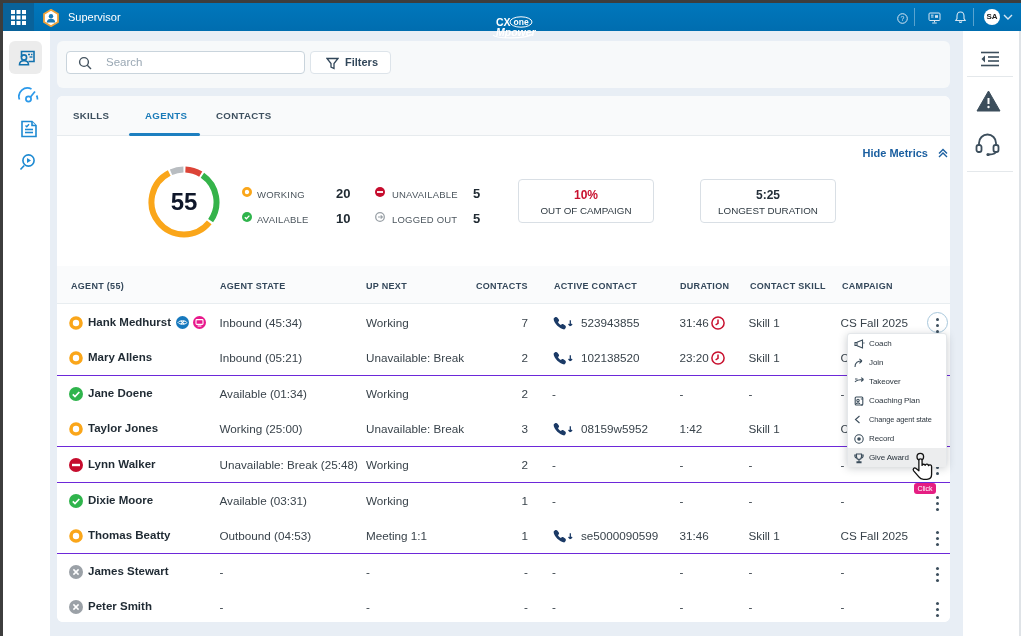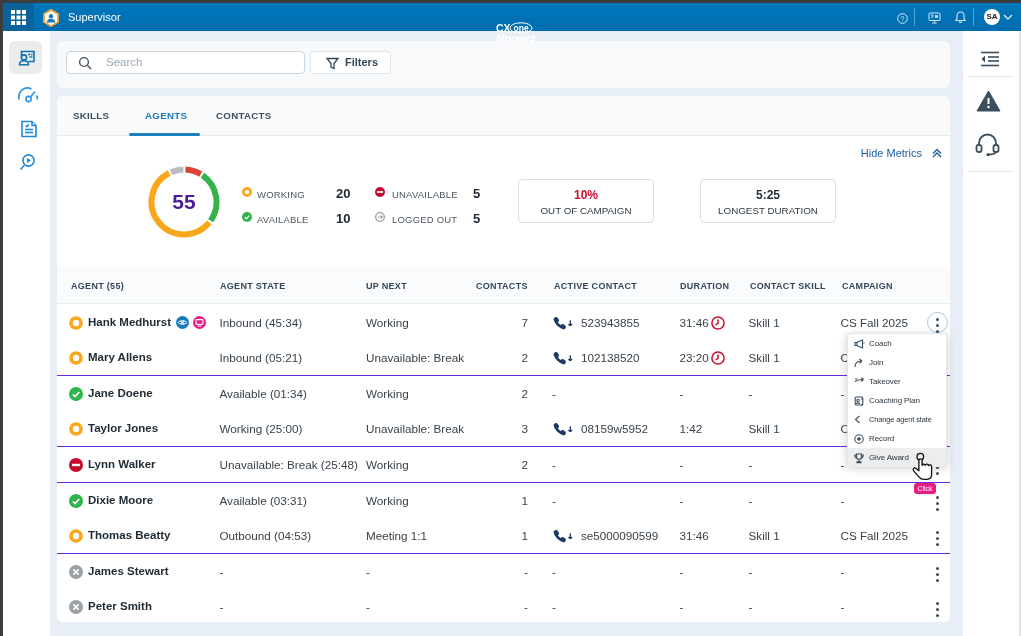--- a/index.html
+++ b/index.html
@@ -8,21 +8,21 @@
 body { font-family:"Liberation Sans", sans-serif; background:#e8eef5; position:relative; }
 .abs { position:absolute; }
 
 #frame-top { left:0; top:0; width:1021px; height:3px; background:#3d3d3d; }
 #frame-left { left:0; top:0; width:3px; height:636px; background:#3d3d3d; }
 
 #header { left:3px; top:3px; width:1018px; height:28px; background:linear-gradient(180deg,#0077bc,#006daf); }
 #gridtile { left:0; top:0; width:31px; height:28px; background:#09629a; }
 #hexbadge { left:39px; top:6px; width:17px; height:17px; }
 #suptext { left:65px; top:0; height:28px; line-height:28px; color:#fff; font-size:11px; }
-#logo { left:460px; top:16px; width:100px; height:40px; }
+#logo { left:460px; top:10px; width:100px; height:40px; }
 .hsep { top:5px; width:1px; height:18px; background:rgba(255,255,255,0.35); }
 #avatar { left:981px; top:6px; width:16px; height:16px; border-radius:50%; background:#fff; color:#222; font-size:8px; font-weight:bold; text-align:center; line-height:16px; }
 
 #leftbar { left:3px; top:31px; width:47px; height:605px; background:#fff; }
 #selbg { left:6px; top:10px; width:33px; height:33px; background:#ececec; border-radius:6px; }
 
 #rightbar { left:963px; top:31px; width:56px; height:605px; background:#fff; }
 #rightedge { left:1019px; top:31px; width:2px; height:605px; background:#dfe3e7; }
 .rdiv { left:4px; width:46px; height:1px; background:#e4e8eb; }
 
@@ -30,21 +30,21 @@
 #searchbox { left:9px; top:10px; width:239px; height:23px; background:#fff; border:1px solid #c9d4dc; border-radius:4px; color:#9aa8b4; font-size:11.5px; line-height:21px; }
 #filters { left:253px; top:10px; width:81px; height:23px; background:#fff; border:1px solid #dde4ea; border-radius:4px; font-size:11px; font-weight:bold; color:#32475a; line-height:21px; }
 #panel2 { left:57px; top:96px; width:893px; height:526px; background:#fff; border-radius:6px; overflow:hidden; }
 
 #tabstrip { left:0; top:0; width:893px; height:40px; background:#f9fafb; border-bottom:1px solid #e7ebee; }
 .tab { top:0; height:40px; line-height:40px; font-size:9.7px; font-weight:bold; letter-spacing:0.3px; color:#3d4f5e; }
 #tab-agents { color:#1a7ab8; }
 #tabline { left:72px; top:37px; width:71px; height:3px; background:#1d7fc0; border-radius:2px; }
 
 #metrics { left:0; top:41px; width:893px; height:129px; background:#fff; }
-#hidemetrics { right:8px; top:10px; font-size:11px; font-weight:normal; color:#1b5fa0; }
+#hidemetrics { right:2px; top:10px; font-size:11px; font-weight:bold; color:#1b5fa0; }
 .lgicon { width:10px; height:10px; }
 .lglabel { font-size:9.5px; color:#4c565e; letter-spacing:0.2px; }
 .lgval { font-size:13px; font-weight:bold; color:#212b33; }
 .mcard { top:42px; width:136px; height:44px; border:1px solid #d9dfe5; border-radius:4px; background:#fff; text-align:center; }
 .mcard .v { font-size:12px; font-weight:bold; margin-top:8px; color:#25303a; }
 .mcard .l { font-size:9.8px; color:#2f3a42; margin-top:3px; }
 
 #thead { left:0; top:170px; width:893px; height:38px; background:#fafbfc; border-bottom:1px solid #e8edf0; }
 .th { font-size:9px; font-weight:bold; color:#33475a; top:0; height:38px; line-height:40px; letter-spacing:0.3px; }
 .row { left:0; width:893px; height:36px; border-bottom:1px solid #6d28d9; background:#fff; }
@@ -236,21 +236,21 @@
         </svg>
     </div>
     <div class="abs" id="donut" style="left:91px; top:29px;">
         <svg width="72" height="72" viewBox="0 0 72 72">
           <path d="M23.04 6.20 A 32.5 32.5 0 0 1 35.43 3.50" fill="none" stroke="#b9bdc1" stroke-width="6"></path>
           <path d="M37.42 3.53 A 32.5 32.5 0 0 1 52.74 8.14" fill="none" stroke="#dc4437" stroke-width="6"></path>
           <path d="M54.41 9.22 A 32.5 32.5 0 0 1 62.62 54.64" fill="none" stroke="#35b34a" stroke-width="6"></path>
           <path d="M61.26 56.45 A 32.5 32.5 0 1 1 21.25 7.04" fill="none" stroke="#faa61a" stroke-width="6"></path>
         </svg>
       </div>
-    <div class="abs" style="left:91px; top:29px; width:72px; height:72px; text-align:center; line-height:72px; font-size:21px; font-weight:bold; color:#4c1d95;">55</div>
+    <div class="abs" style="left:91px; top:29px; width:72px; height:72px; text-align:center; line-height:72px; font-size:24px; font-weight:bold; color:#0f172a;">55</div>
 
     <div class="abs lgicon" style="left:185px; top:50px;">
         <svg width="10" height="10">
           <circle cx="5" cy="5" r="3.6" fill="none" stroke="#faa61a" stroke-width="2.8"></circle>
         </svg>
       </div>
     <div class="abs lglabel" style="left:200px; top:52px;">WORKING</div>
     <div class="abs lgval" style="left:279px; top:49px;">20</div>
     <div class="abs lgicon" style="left:185px; top:75px;">
         <svg width="10" height="10">

